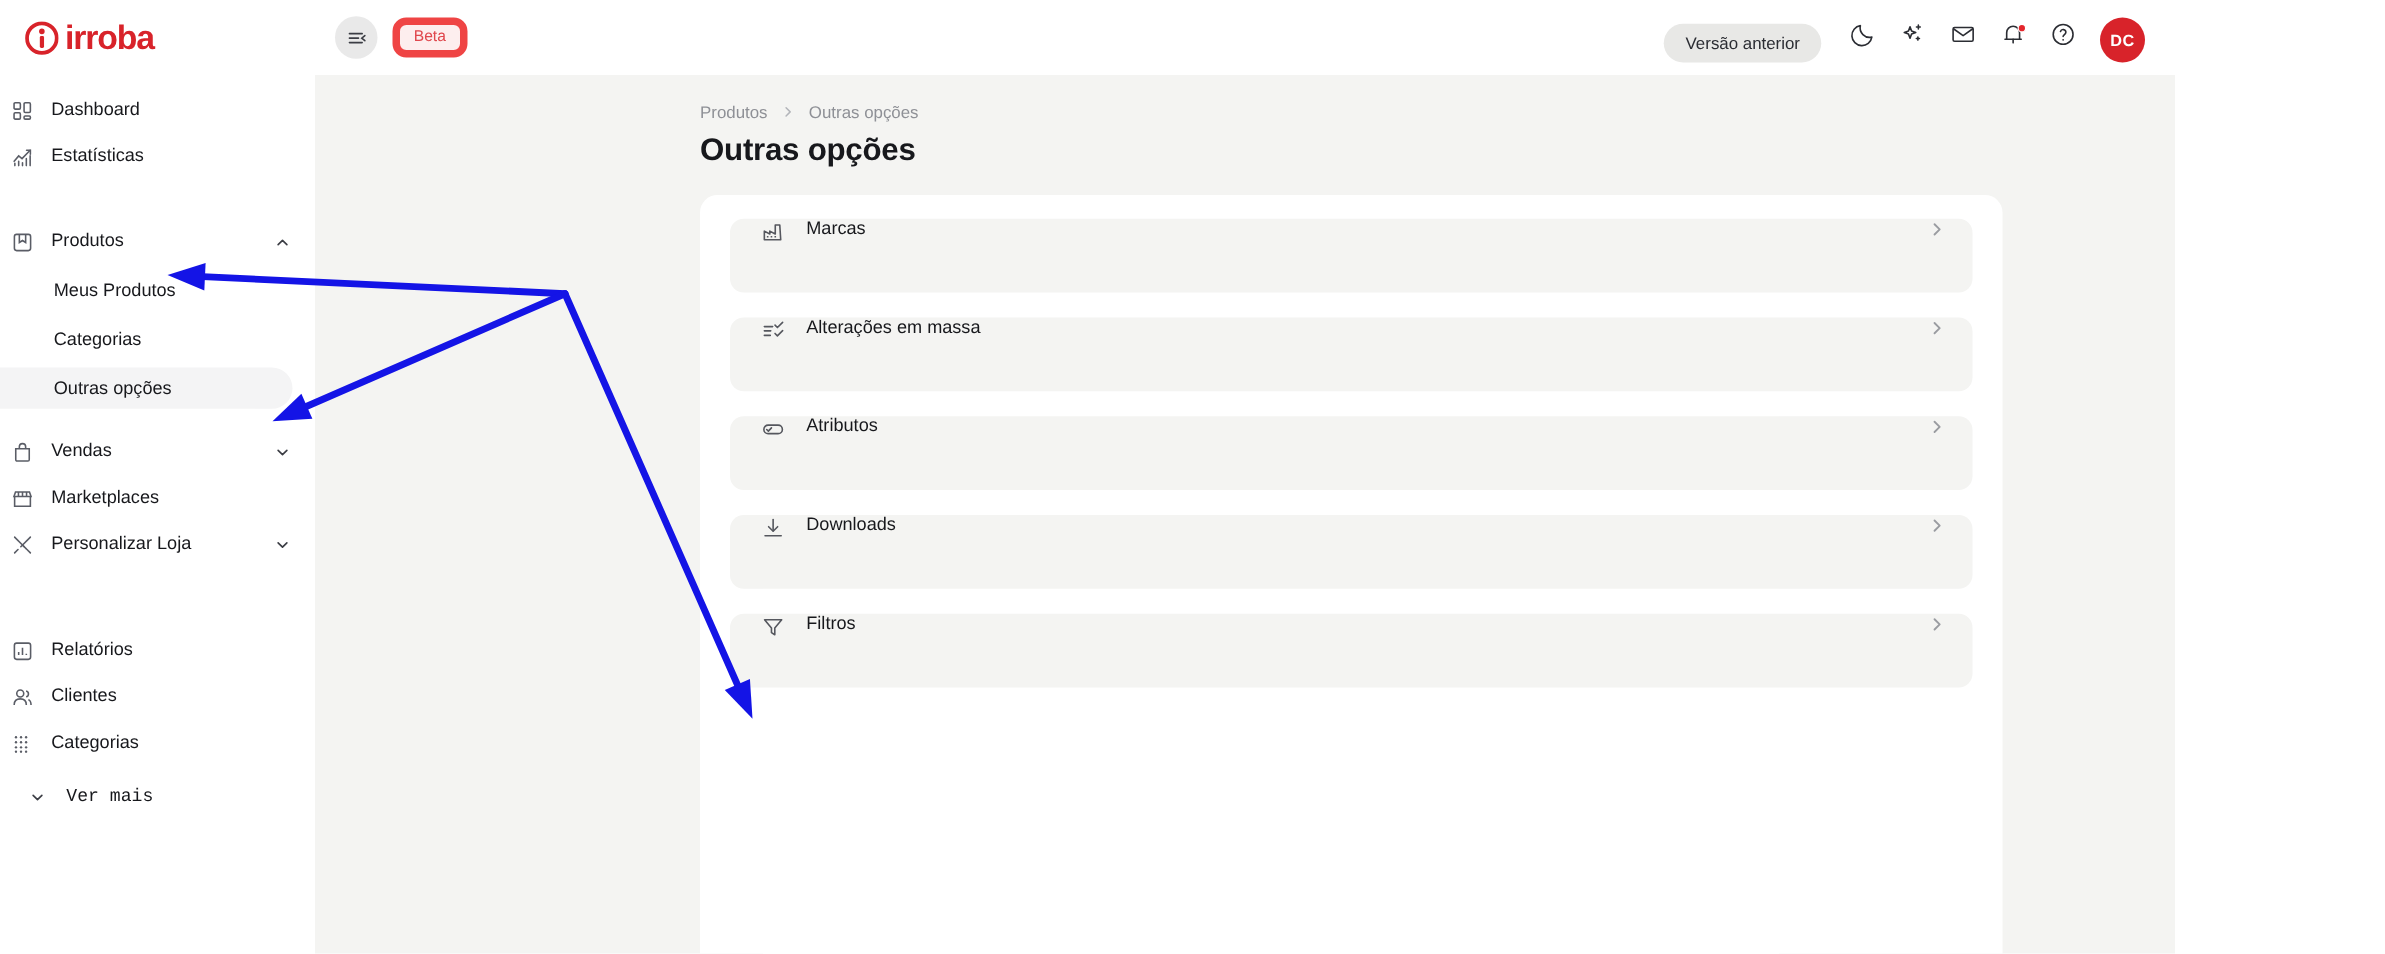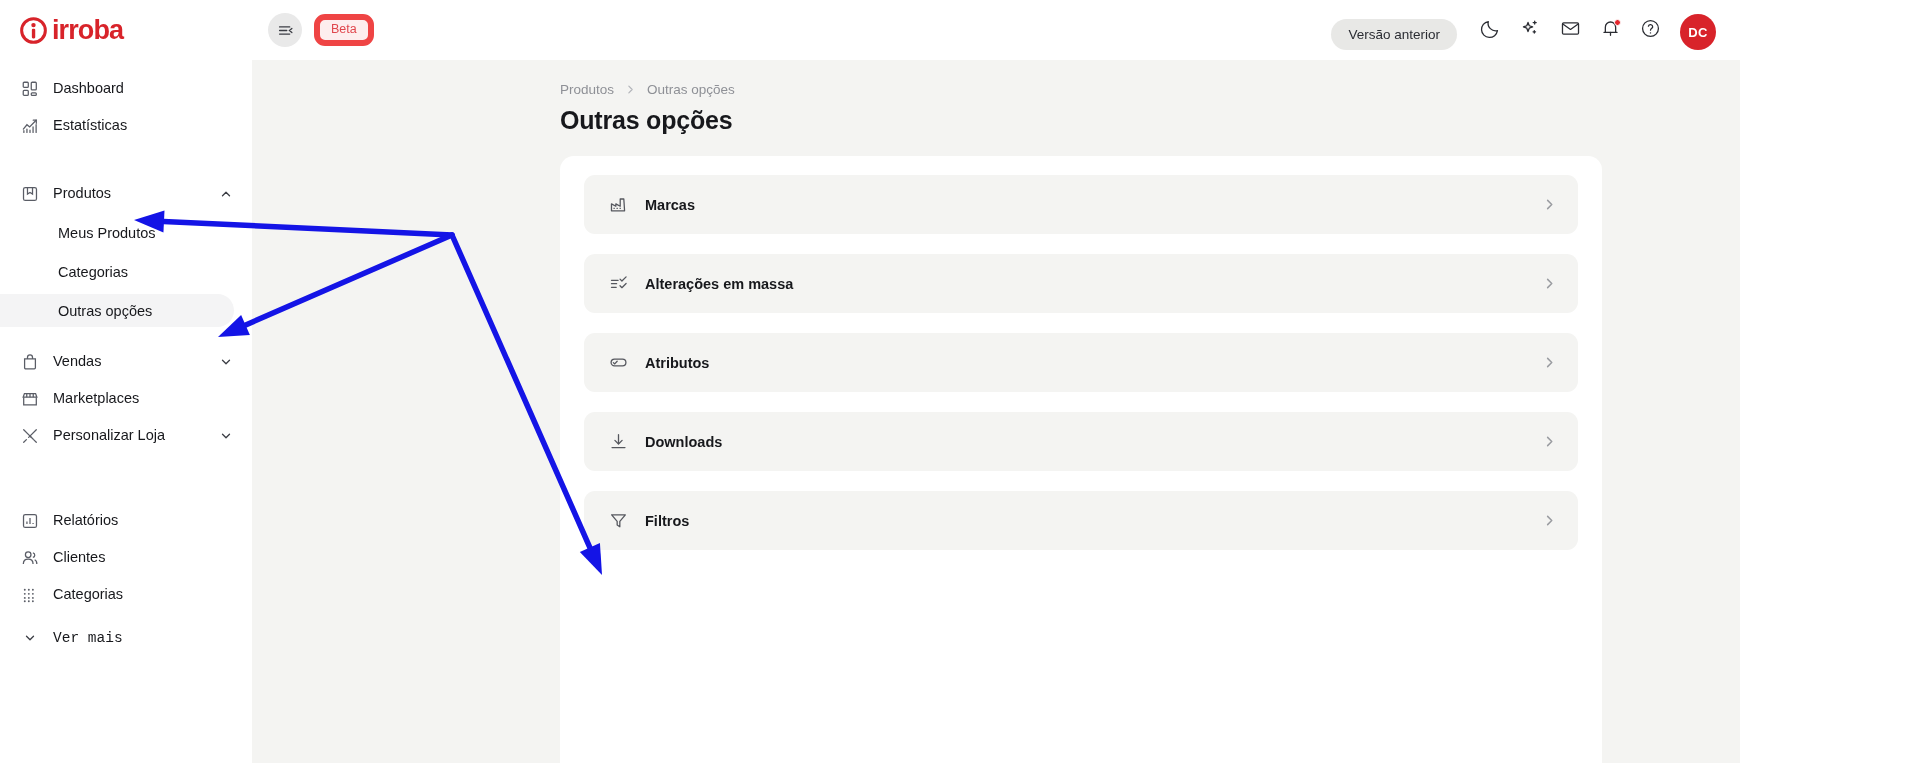--- a/index.html
+++ b/index.html
@@ -36,41 +36,41 @@
     letter-spacing: -0.9px;
     line-height: 1;
     margin-left: -1px;
   }
   .nav { padding-top: 8px; }
   .nav-item {
     display: flex;
     align-items: center;
     height: 33px;
     margin: 4px 18px 4px 0;
-    padding-left: 20px;
+    padding-left: 8px;
     border-radius: 0 18px 18px 0;
     cursor: pointer;
     color: #17181c;
     font-size: 14.5px;
     position: relative;
   }
   .nav-item .ico {
     width: 19px; height: 19px; flex: 0 0 19px;
     margin-right: 14px;
     display: flex; align-items: center; justify-content: center;
     color: #5a5d66;
   }
   .nav-item .lbl { flex: 1; line-height: 1; }
   .nav-item .chev { width: 16px; height: 16px; color: #3b3d44; display:flex; align-items:center; justify-content:center; }
   .nav-sub {
     display: flex;
     align-items: center;
     height: 33px;
     margin: 6px 18px 6px 0;
-    padding-left: 58px;
+    padding-left: 43px;
     border-radius: 0 18px 18px 0;
     cursor: pointer;
     font-size: 14.5px;
     color: #17181c;
   }
   .nav-sub.active { background: #f4f4f5; }
   .nav-gap-lg { height: 27px; }
   .nav-gap-md { height: 17px; }
   .nav-gap-sm { height: 8px; }
   .nav-more {
@@ -166,25 +166,24 @@
     background: #ffffff;
     border-radius: 14px;
     padding: 19px 24px 24px 24px;
     min-height: 620px;
   }
   .opt-row {
     height: 59px;
     background: #f4f4f2;
     border-radius: 11px;
     display: flex;
-    align-items: center;
+    align-items: flex-start;
     padding: 0 21px 0 24px;
     margin-bottom: 20px;
     cursor: pointer;
-    font-weight: bold;
   }
   .opt-row .ico {
     width: 20px; height: 20px; flex: 0 0 20px;
     margin-right: 17px;
     display:flex; align-items:center; justify-content:center;
     color: #55575e;
   }
   .opt-row .lbl { flex: 1; font-size: 14.5px; color: #17181c; }
   .opt-row .chev { width: 16px; height: 16px; color: #9a9ca1; display:flex; align-items:center; justify-content:center; }
 

